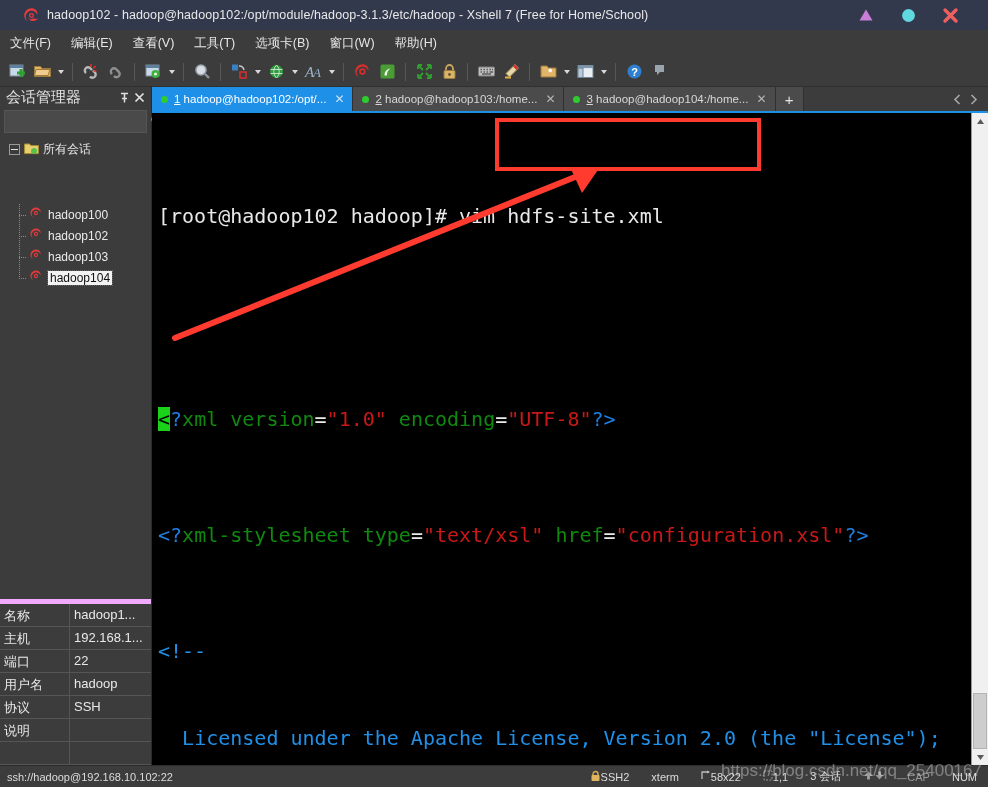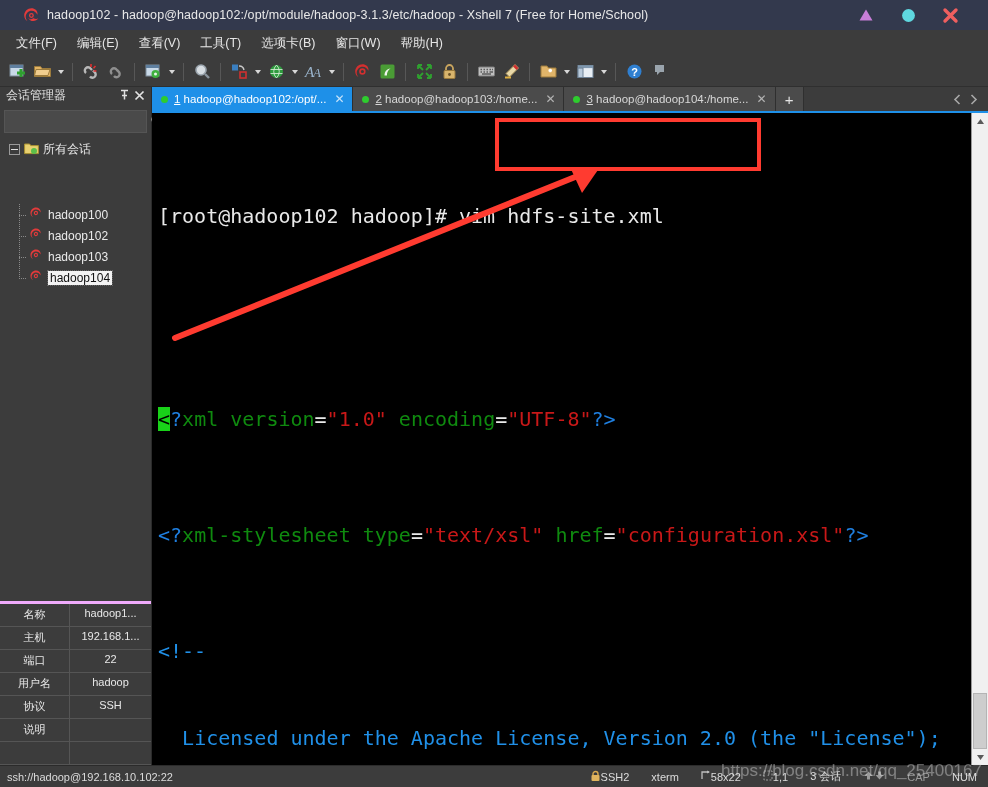--- a/index.html
+++ b/index.html
@@ -35,21 +35,21 @@
   }
   .titlebar .spacer { flex: 1 1 auto; }
   .win-btns { display: flex; align-items: center; gap: 22px; margin-right: 6px; }
   .win-btn { width: 20px; height: 20px; display:flex; align-items:center; justify-content:center; cursor: pointer;}
 
   
   .menubar {
     height: 27px; flex: 0 0 27px;
     background: #3c3c3c;
     display: flex; align-items: center;
-    padding-left: 6px;
+    padding-left: 0;
     color: #e6e6e6;
   }
   .menubar .menu-item {
     font-size: 12.5px; padding: 4px 10px; cursor: default;
     white-space: nowrap;
   }
 
   
   .toolbar {
     height: 30px; flex: 0 0 30px;
@@ -73,22 +73,22 @@
   .body-row { flex: 1 1 auto; display: flex; min-height: 0; background:#3c3c3c; }
 
   
   .sidebar {
     width: 152px; flex: 0 0 152px;
     display: flex; flex-direction: column;
     background: #3c3c3c;
     border-right: 1px solid #2b2b2b;
   }
   .sb-header {
-    height: 21px; display: flex; align-items: flex-start;
-    padding: 0 4px 0 6px; color: #e2e2e2; font-size: 12px;
+    height: 21px; display: flex; align-items: center;
+    padding: 0 4px 0 6px; color: #e2e2e2; font-size: 15px;
     background: #3c3c3c;
   }
   .sb-header .sb-title { flex: 1 1 auto; white-space: nowrap; }
   .sb-hbtn { width: 15px; height: 16px; display:flex;align-items:center;justify-content:center;cursor:pointer; }
   .sb-search {
     height: 23px; margin: 2px 4px 3px 4px;
     background: #4a4a4a; border: 1px solid #555;
     display: flex; align-items: center; padding: 0 3px;
   }
   .sb-search input {
@@ -119,22 +119,22 @@
   .tree-item:before {
     content:""; position:absolute; left: 6px; top: 50%; width: 7px;
     border-top: 1px dotted #8a8a8a;
   }
   .tree-item .lbl { font-size: 12px; white-space: nowrap; }
   .tree-item.selected .lbl {
     background: #f3f3f3; color: #111; padding: 0 2px;
     outline: 1px dotted #666;
   }
   .sb-props {
-    flex: 0 0 auto; border-top: 3px solid #f0abfc;
-    font-size: 11px; color: #e8e8e8; text-align: center;
+    flex: 0 0 auto; border-top: 5px solid #f0abfc;
+    font-size: 13px; color: #e8e8e8;
   }
   .prop-row { display: flex; height: 23px; border-bottom: 1px solid #555; }
   .prop-k { width: 70px; flex: 0 0 70px; padding: 3px 4px; border-right: 1px solid #555; white-space: nowrap; overflow:hidden;}
   .prop-v { flex: 1 1 auto; padding: 3px 4px; white-space: nowrap; overflow: hidden; }
 
   
   .main { flex: 1 1 auto; display: flex; flex-direction: column; min-width: 0; background:#3c3c3c;}
 
   .tabstrip {
     height: 24px; flex: 0 0 24px;

